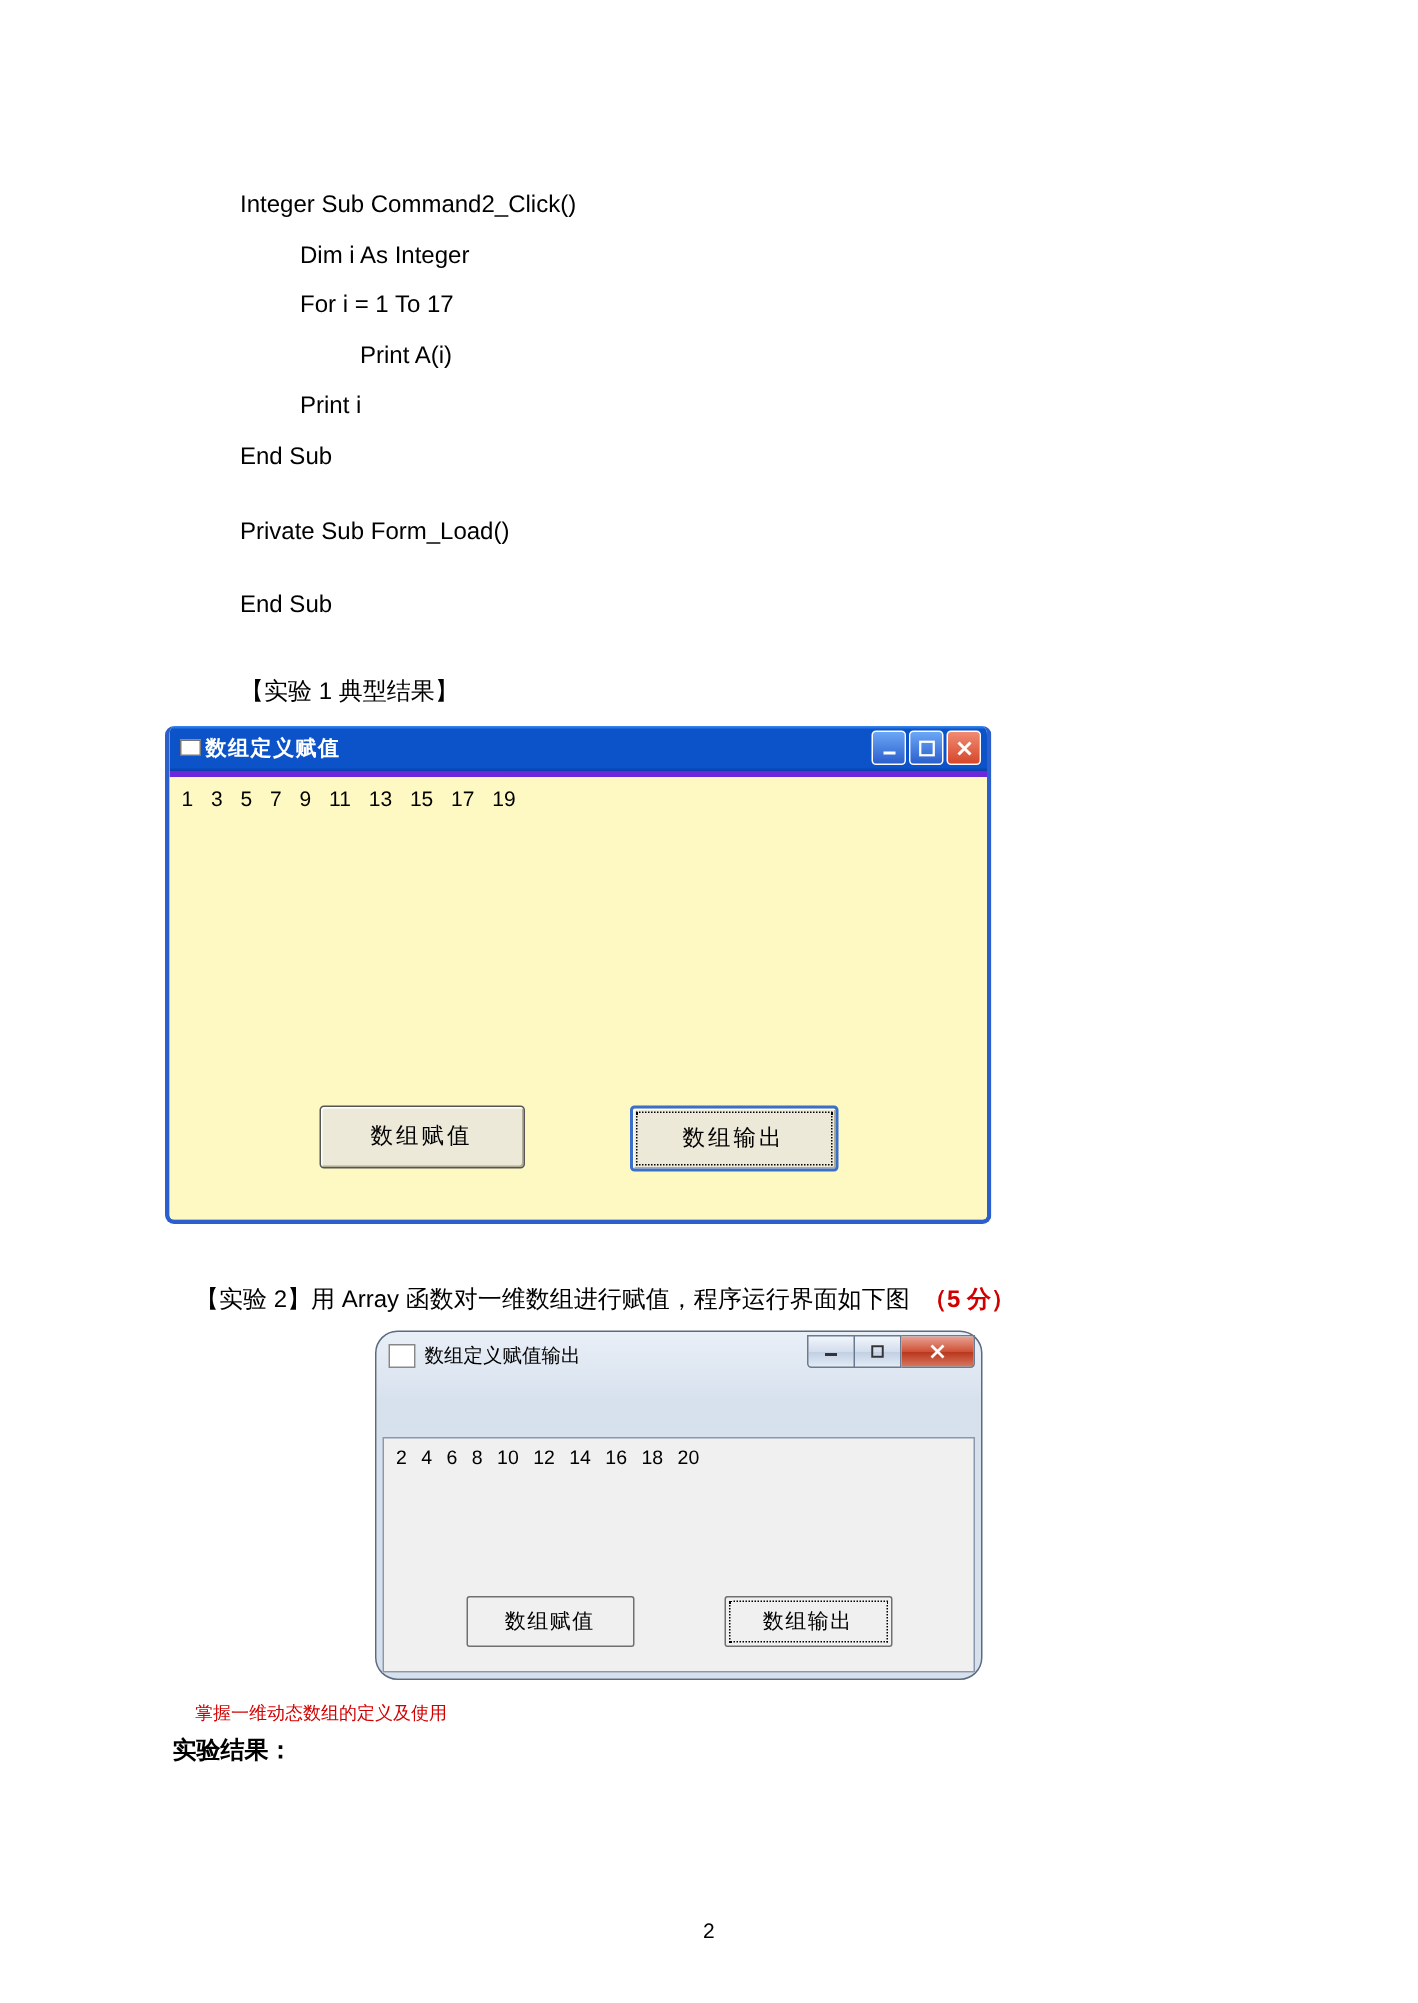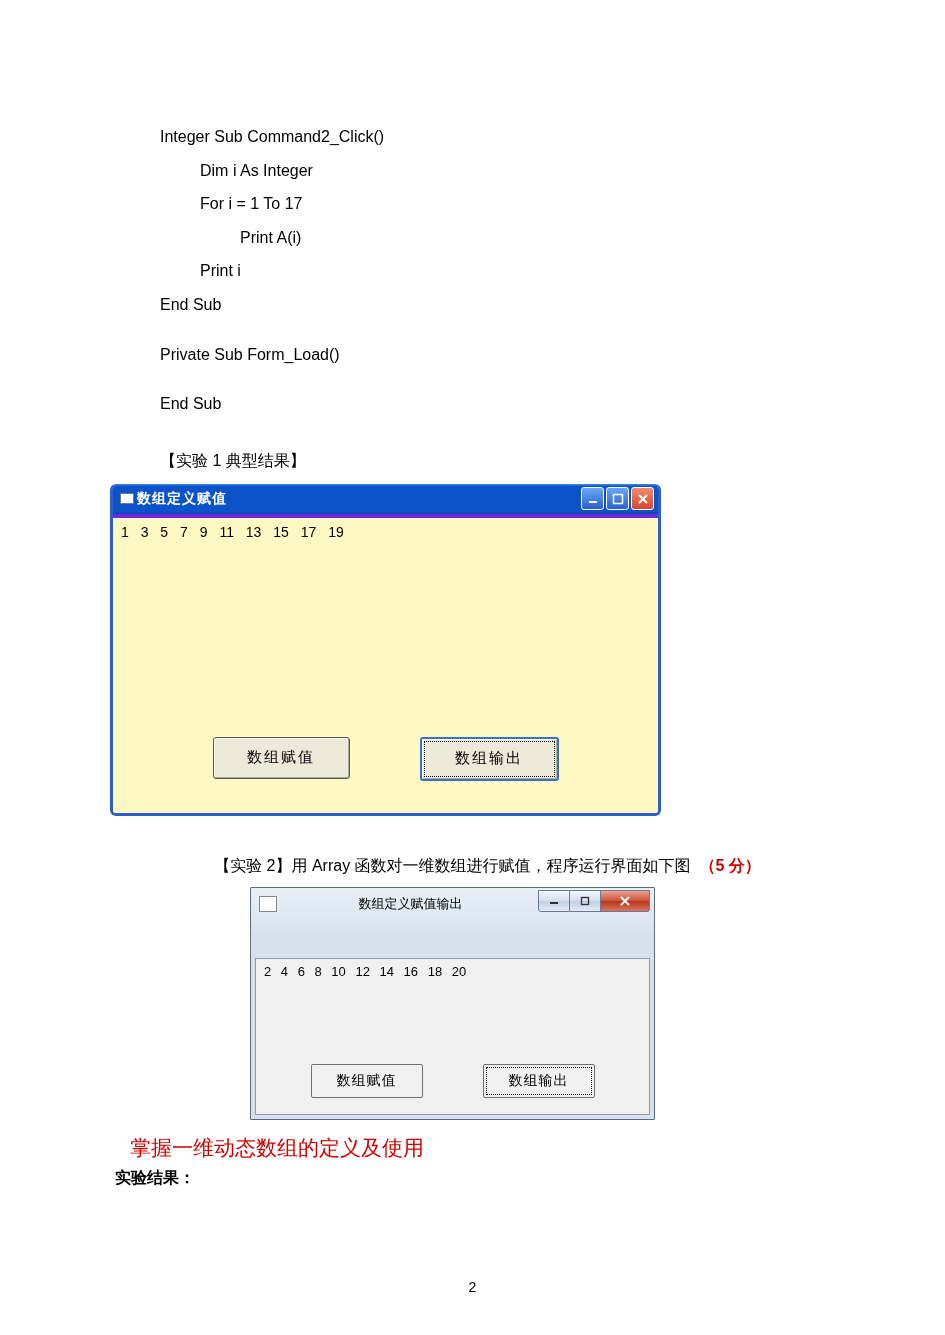--- a/index.html
+++ b/index.html
@@ -130,38 +130,36 @@
     .xpbutton.focused {
       outline: 1px dotted #000;
       outline-offset: -5px;
       border: 2px solid #3a6fca;
     }
 
     .caption-line {
       margin-top: 40px;
       margin-left: 30px;
       font-size: 16px;
-      text-align: center;
     }
     .caption-line .score {
       color: #d10000;
       font-weight: bold;
     }
 
     
     .win7 {
       margin-left: 150px;
       margin-top: 10px;
       width: 405px;
       border: 1px solid #5a6a80;
-      border-radius: 1px;
+      border-radius: 15px;
       background: linear-gradient(to bottom, #e9eff7, #d7e1ee 20%, #d7e1ee);
       padding: 4px;
       box-sizing: border-box;
-      text-align: center;
     }
     .win7 .titlebar {
       height: 24px;
       display: flex;
       align-items: flex-start;
       padding: 0 0 0 4px;
     }
     .win7 .titlebar .icon7 {
       width: 16px; height: 14px;
       margin-top:4px;
@@ -230,21 +228,21 @@
     }
     .w7button.focused {
       outline: 1px dotted #000;
       outline-offset: -4px;
     }
 
     .red-note {
       margin-top: 14px;
       margin-left: 30px;
       color: #d10000;
-      font-size: 21px;
+      font-size: 12px;
     }
     .result-label {
       margin-left: 15px;
       font-size: 16px;
       font-weight: bold;
       margin-top: 6px;
     }
     .page-number {
       position: absolute;
       bottom: 40px;

